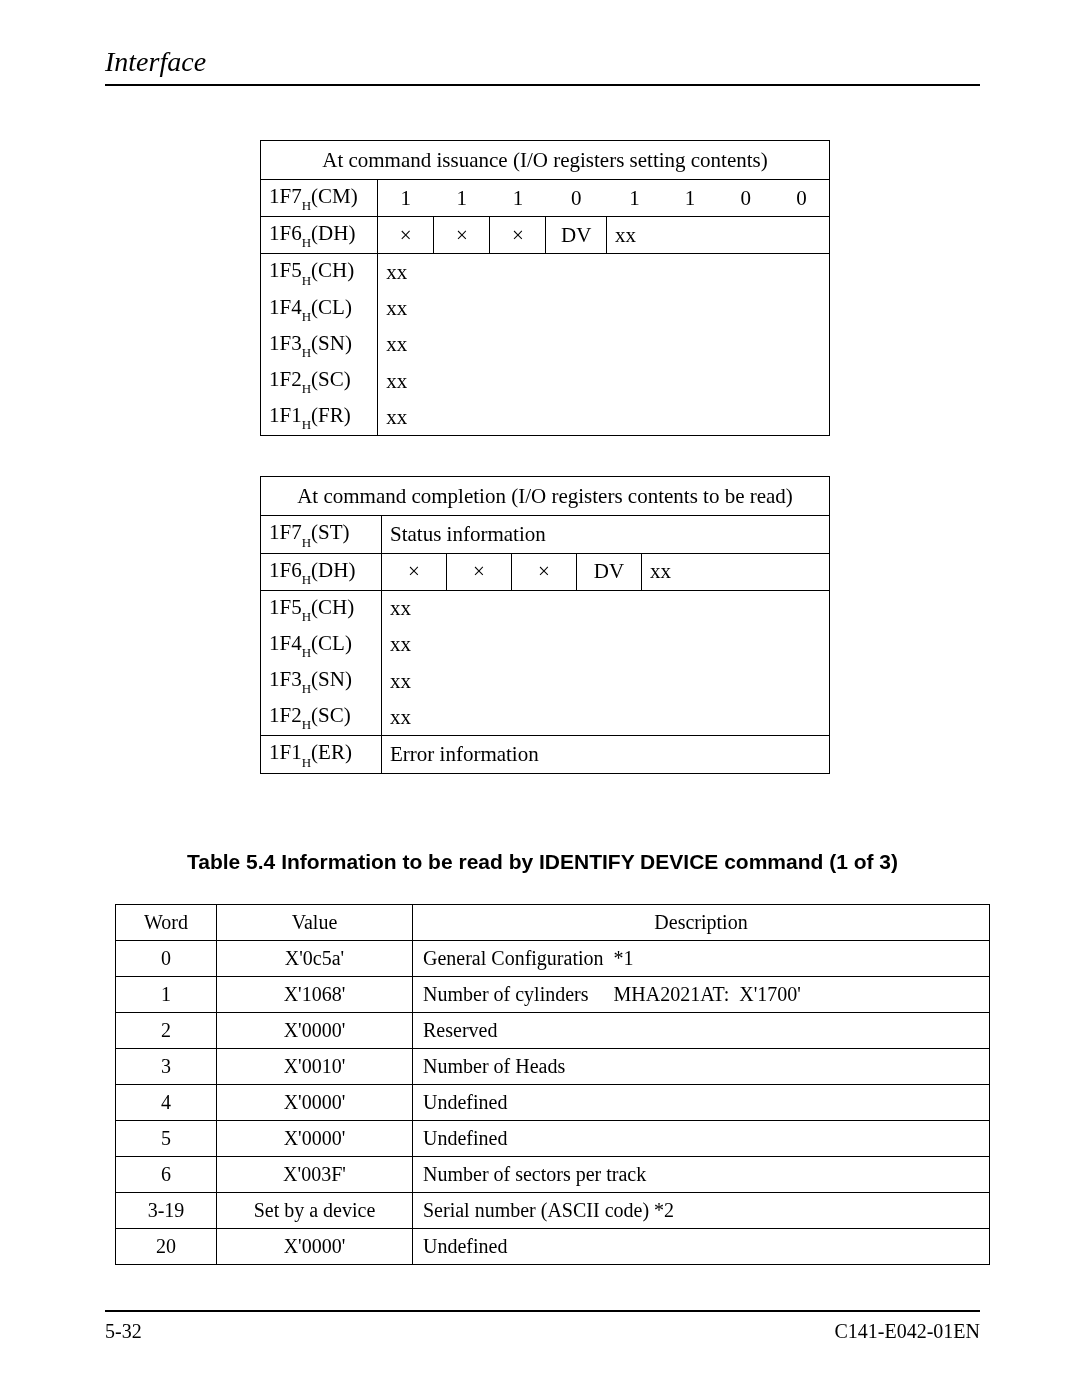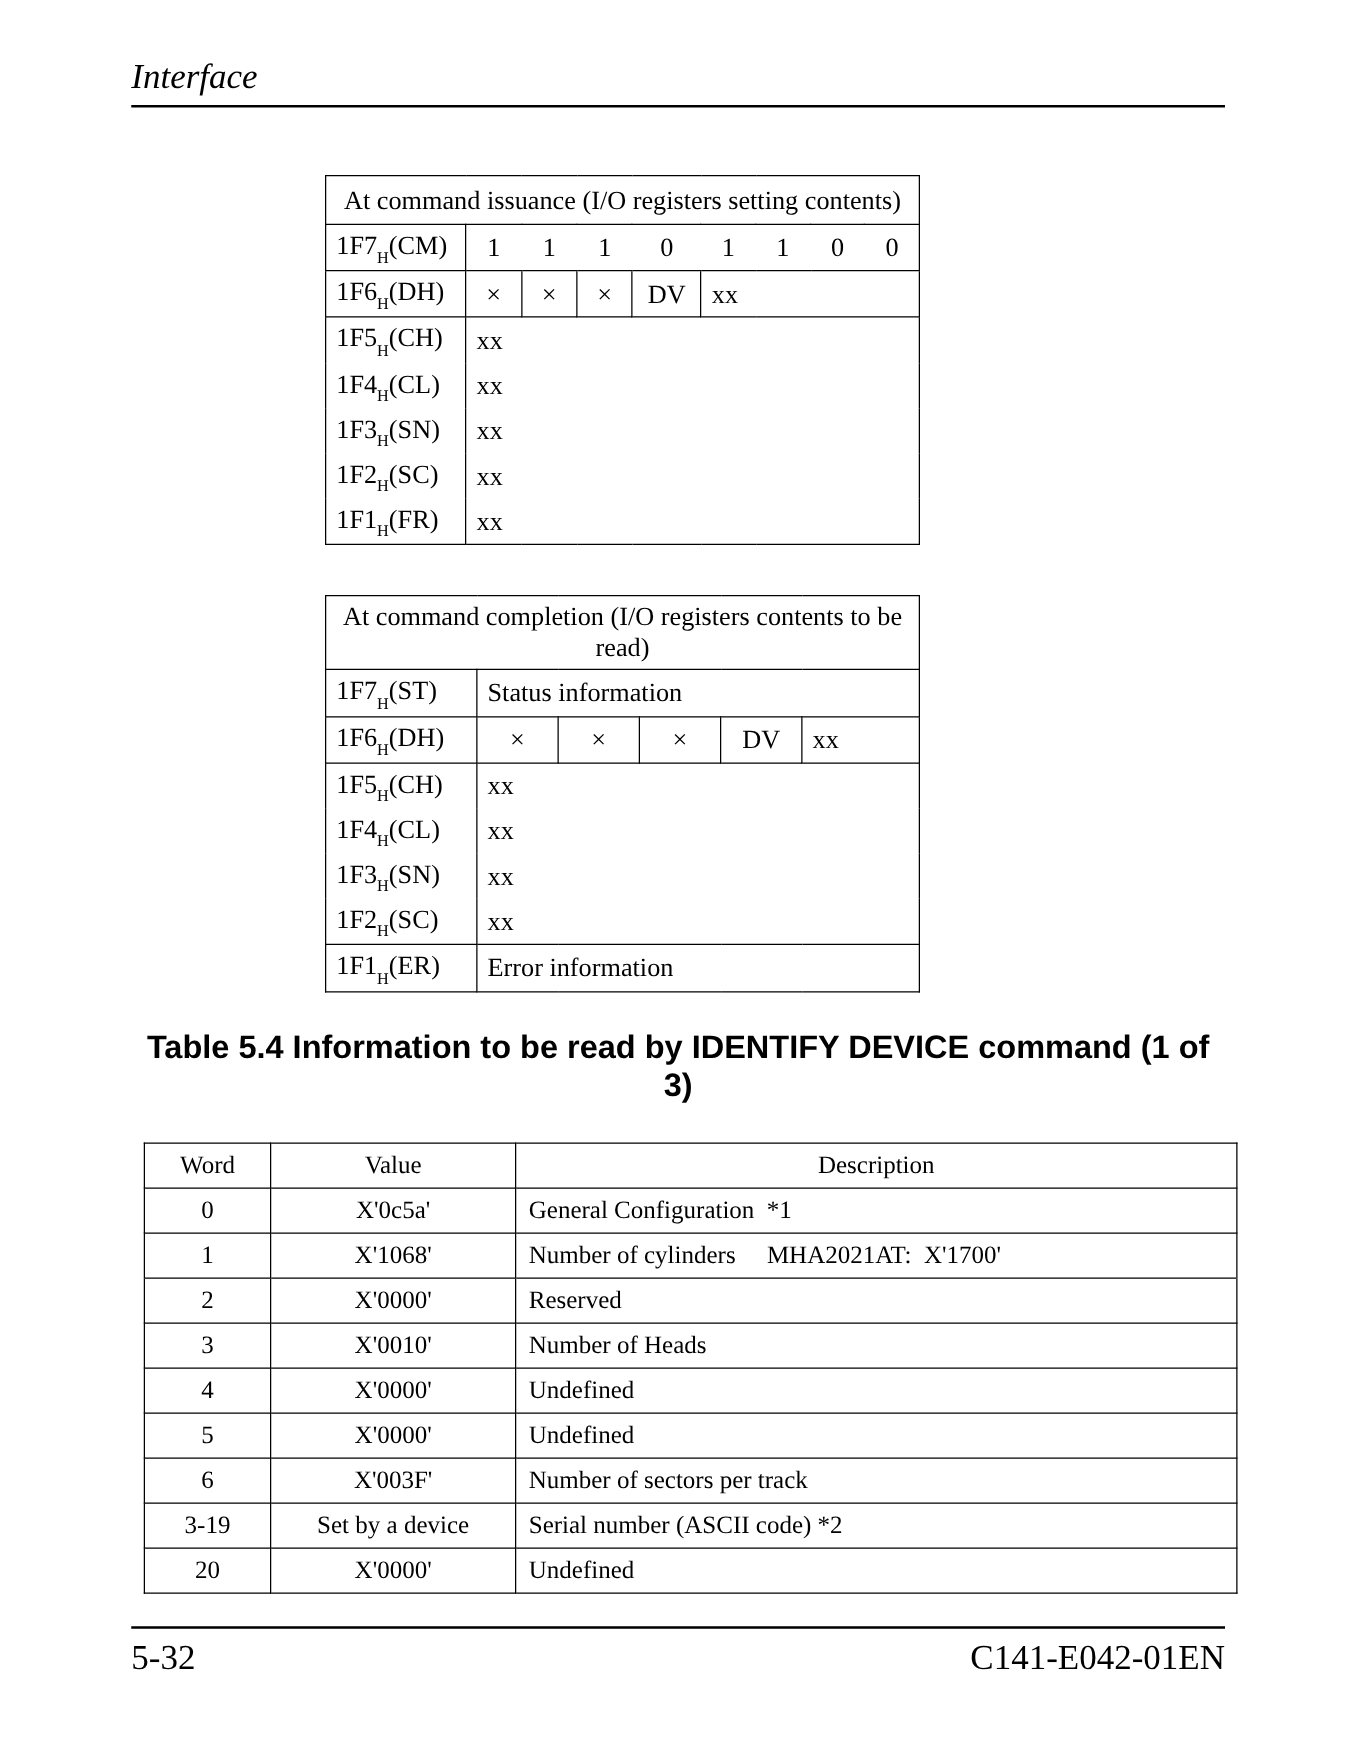--- a/index.html
+++ b/index.html
@@ -18,21 +18,21 @@
   }
   .header {
     font-style: italic;
     font-size: 28px;
     padding-bottom: 6px;
     border-bottom: 2px solid #000;
     margin-bottom: 54px;
   }
   .reg-table-wrap {
     margin-left: 155px;
-    width: 476px;
+    width: 570px;
   }
   .reg-table {
     border-collapse: collapse;
     width: 100%;
     font-size: 21px;
   }
   .reg-table td, .reg-table th {
     border: 1.5px solid #000;
     padding: 4px 8px 4px 8px;
     vertical-align: middle;
@@ -57,22 +57,22 @@
   .noborder { border-left: 1.5px solid transparent !important; border-right: 1.5px solid transparent !important; }
   .noborder-r { border-right: 1.5px solid transparent !important; }
   .noborder-l { border-left: 1.5px solid transparent !important; }
   .spacer { height: 40px; }
   .noborder-bot { border-bottom: none !important; }
   .noborder-top { border-top: none !important; }
 
   .table-caption {
     text-align: center;
     font-weight: bold;
-    font-size: 26px;
-    margin-top: 28px;
+    font-size: 21px;
+    margin-top: 76px;
     margin-bottom: 30px;
     font-family: Arial, Helvetica, sans-serif;
   }
 
   .id-table-wrap {
     margin-left: 10px;
   }
   .id-table {
     border-collapse: collapse;
     width: 875px;
@@ -90,21 +90,21 @@
   .id-col-value { width: 175px; text-align: center; }
   .id-col-desc { text-align: left; white-space: pre; }
 
   .footer {
     position: absolute;
     bottom: 54px;
     left: 105px;
     right: 100px;
     border-top: 2px solid #000;
     padding-top: 8px;
-    font-size: 28px;
+    font-size: 20px;
   }
   .footer-left { float: left; }
   .footer-right { float: right; }
 </style>
 </head>
 <body>
 
 <div class="page">
   <div class="header">Interface</div>
 

